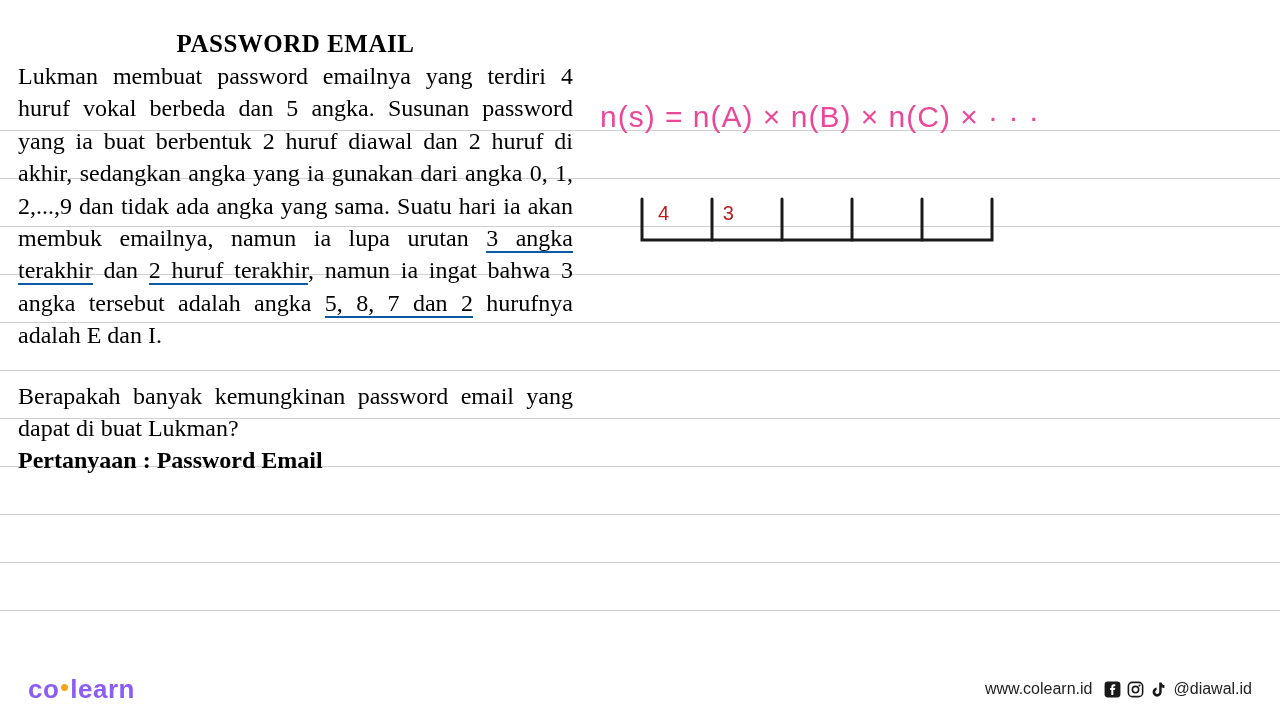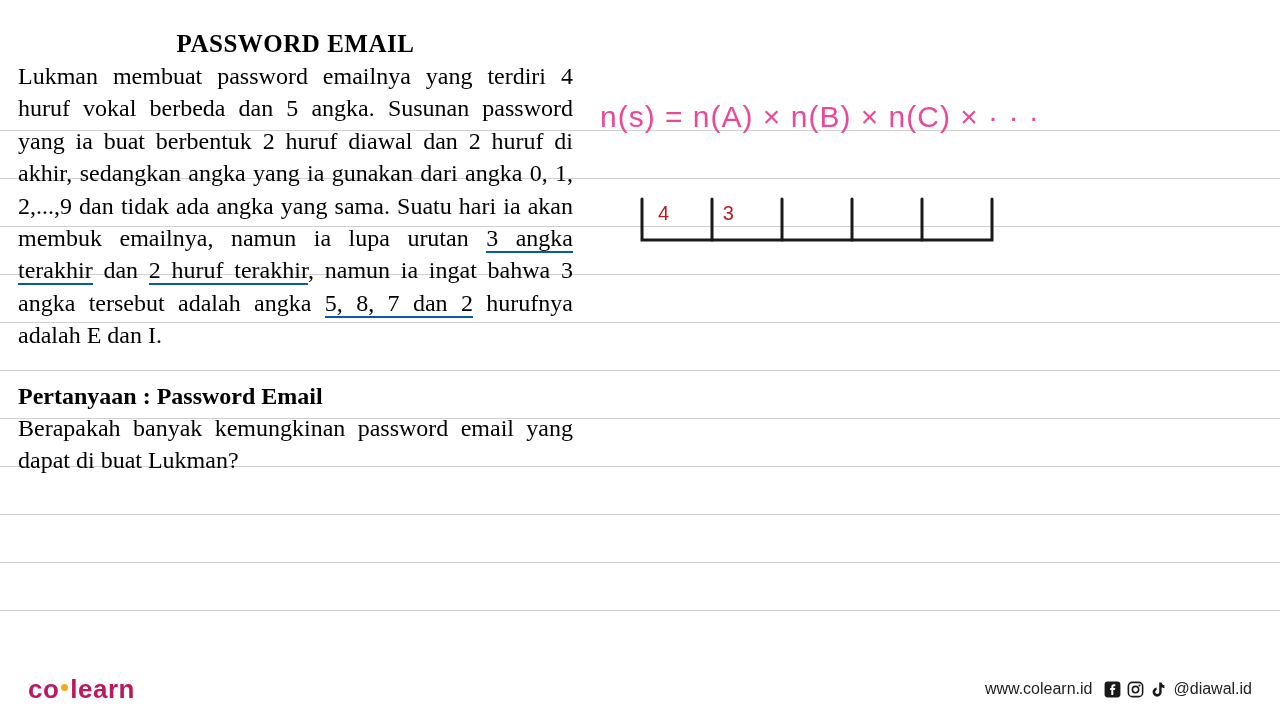--- a/index.html
+++ b/index.html
@@ -106,21 +106,21 @@
       right: 0;
       bottom: 0;
       height: 52px;
       display: flex;
       align-items: center;
       justify-content: space-between;
       padding: 0 28px 10px;
       font-family: -apple-system, BlinkMacSystemFont, 'Segoe UI', Arial, sans-serif;
     }
     .logo {
-      color: #be185d;
+      color: #8b5cf6;
       font-size: 26px;
       font-weight: 600;
       letter-spacing: 0.5px;
     }
     .logo .dot {
       display: inline-block;
       width: 7px;
       height: 7px;
       border-radius: 50%;
       background: #f6a81c;
@@ -171,24 +171,24 @@
 <div class="ruled-line" style="top:514px"></div>
 <div class="ruled-line" style="top:562px"></div>
 <div class="ruled-line" style="top:610px"></div>
 
 <div class="content-left">
   <div class="title">PASSWORD EMAIL</div>
   <div class="body-text">
     <span>Lukman membuat password emailnya yang terdiri 4 huruf vokal berbeda dan 5 angka. Susunan password yang ia buat berbentuk 2 huruf diawal dan 2 huruf di akhir, sedangkan angka yang ia gunakan dari angka 0, 1, 2,...,9 dan tidak ada angka yang sama. Suatu hari ia akan membuk emailnya, namun ia lupa urutan </span><span class="underline-blue">3 angka terakhir</span><span> dan </span><span class="underline-blue">2 huruf terakhir</span><span>, namun ia ingat bahwa 3 angka tersebut adalah angka </span><span class="underline-blue">5, 8, 7 dan 2</span><span> hurufnya adalah E dan I.</span>
   </div>
   <div class="question-block">
+    <div>Berapakah banyak kemungkinan password email yang dapat di buat Lukman?</div>
     <div>
       <span class="q-label">Pertanyaan</span><span class="q-label"> : </span><span class="q-title">Password Email</span>
     </div>
-    <div>Berapakah banyak kemungkinan password email yang dapat di buat Lukman?</div>
   </div>
 </div>
 
 <div class="handwriting-area">
   <div class="formula">n(s) = n(A) × n(B) × n(C) × · · ·</div>
 
 
   <div class="box-row">
     <svg class="box-svg" width="360" height="50">
       <g stroke="#1a1a1a" stroke-width="3" fill="none" stroke-linecap="round">

